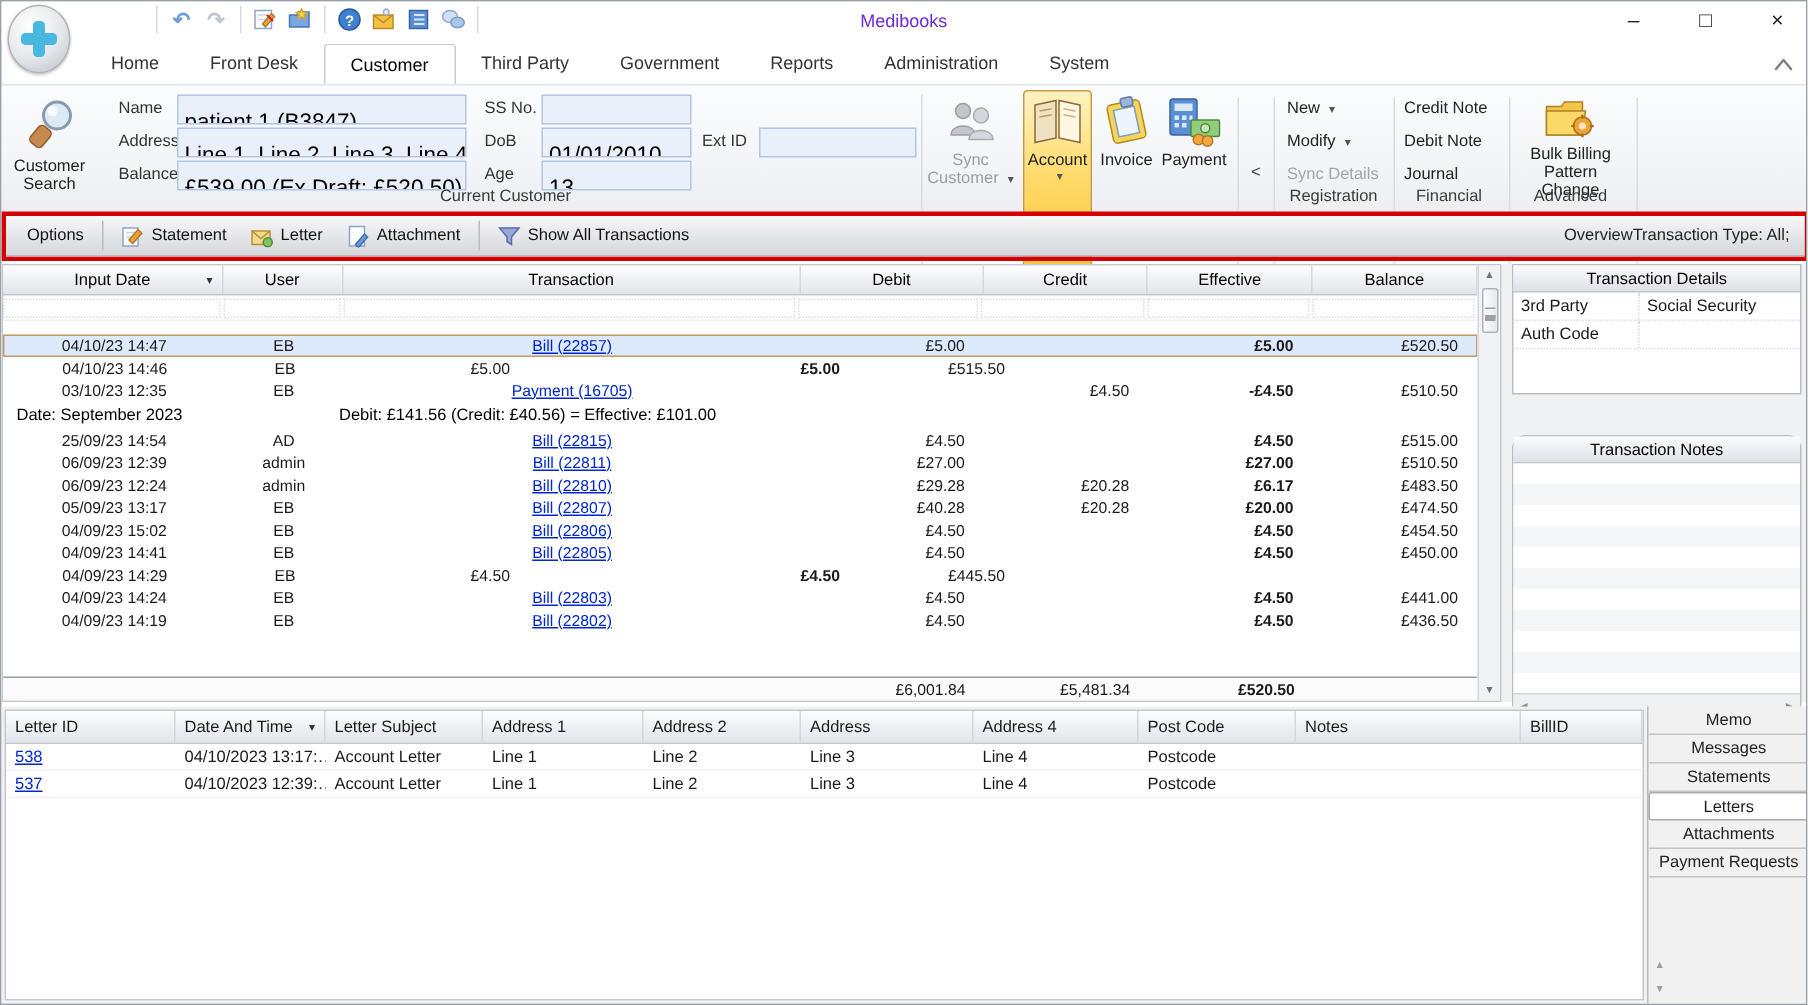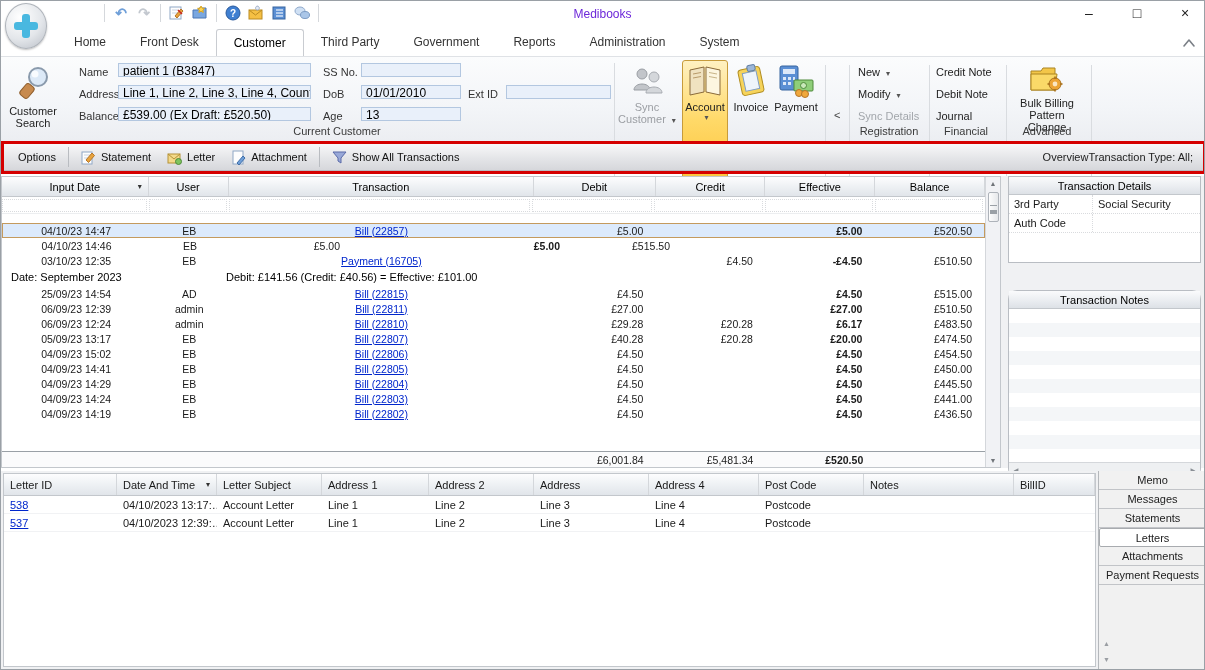--- a/index.html
+++ b/index.html
@@ -29,21 +29,21 @@
   .tabrow { position:absolute; top:28px; left:4px; width:100%; height:27px; background:#ffffff; }
   .tab-bar { position:absolute; left:52px; top:0; display:flex; height:27px; }
   .tab { padding:6px 17px 5px 17px; color:#333; font-size:12px; }
   .tab.active { background:#ffffff; border:1px solid #c9ccd1; border-bottom:none; border-radius:3px 3px 0 0; color:#000; }
   .ribbon-collapse { position:absolute; right:10px; top:8px; width:16px; height:14px; }
 
   
   .ribbon { position:absolute; top:55px; left:0; width:100%; height:85px;
     background:linear-gradient(180deg,#fbfcfd 0%, #f3f5f8 60%, #eceef2 100%); border-top:1px solid #dfe2e6; }
   .rlabel { position:absolute; font-size:11px; color:#333; }
-  .rfield { position:absolute; height:14px; background:#e9f0fa; border:1px solid #b3c7e0; padding:0 4px; font-size:12px;
+  .rfield { position:absolute; height:14px; background:#e9f0fa; border:1px solid #b3c7e0; padding:9px 4px; font-size:15px;
     white-space:nowrap; overflow:hidden; color:#000; }
   .rgroup-label { position:absolute; font-size:11px; color:#3a3a3a; text-align:center; }
   .big-btn { position:absolute; display:flex; flex-direction:column; align-items:center; text-align:center; font-size:11px; color:#222; padding-top:3px; }
   .big-btn .cap { margin-top:3px; line-height:12px; }
   .big-btn.disabled .cap { color:#9b9ea3; }
   .big-btn.highlight { background:linear-gradient(180deg,#fff1c2 0%, #ffd968 50%, #fcc43d 100%); border:1px solid #c79b3b; border-radius:3px; }
   .vline { position:absolute; top:6px; width:1px; height:124px; background:#d9dce0; }
   .vline.short { top:8px; height:118px; }
   .menu-item { position:absolute; width:74px; font-size:11px; color:#222; padding:2px 0; }
   .menu-item.disabled { color:#a2a6ab; }
@@ -501,23 +501,20 @@
                 <a class="tx-link">Bill (22805)</a>
               </div>
               <div class="cell c3 money">£4.50</div>
               <div class="cell c4 money"></div>
               <div class="cell c5 money">£4.50</div>
               <div class="cell c6 money">£450.00</div>
             </div>
             <div class="tx-row">
               <div class="cell c0">04/09/23 14:29</div>
               <div class="cell c1">EB</div>
-              <div class="cell c2">
-                <a class="tx-link">Bill (22804)</a>
-              </div>
               <div class="cell c3 money">£4.50</div>
               <div class="cell c4 money"></div>
               <div class="cell c5 money">£4.50</div>
               <div class="cell c6 money">£445.50</div>
             </div>
             <div class="tx-row">
               <div class="cell c0">04/09/23 14:24</div>
               <div class="cell c1">EB</div>
               <div class="cell c2">
                 <a class="tx-link">Bill (22803)</a>

